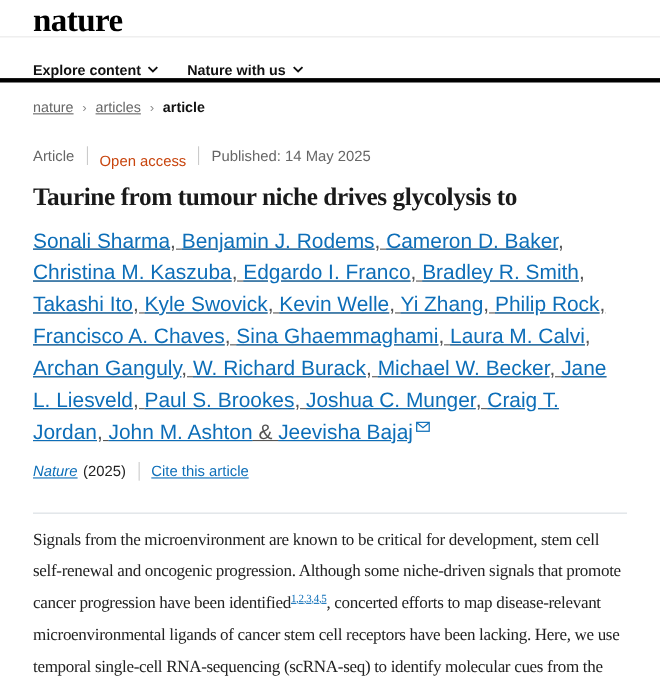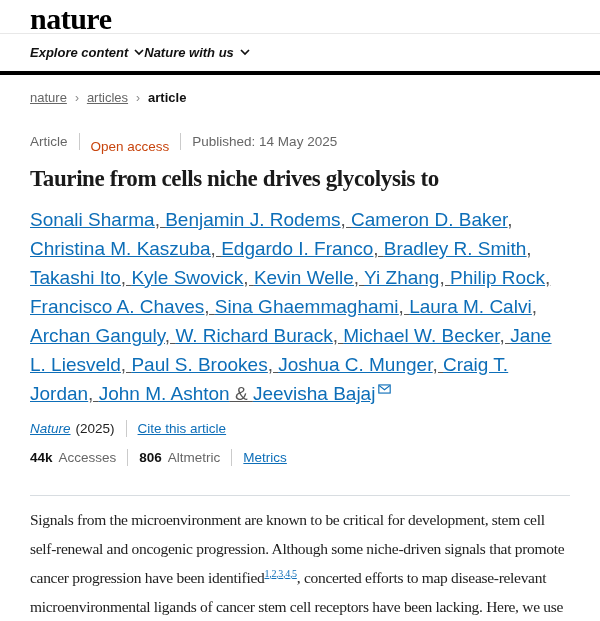--- a/index.html
+++ b/index.html
@@ -22,23 +22,22 @@
   .site-header{
     padding:4px 30px 0 30px;height:34px;
     border-bottom:1px solid var(--header-border);
   }
   .logo{
     font-family:"Liberation Serif","DejaVu Serif",serif;
     font-weight:700;font-size:30px;letter-spacing:-0.5px;
     color:#000;line-height:30px;display:inline-block;cursor:pointer;
   }
   .main-nav{
-    height:41px;padding:0 30px;display:flex;align-items:center;
+    height:41px;padding:0 30px;display:flex;align-items:flex-end;gap:26px;
     border-bottom:4px solid var(--nav-black);
-    font-style:italic;
   }
   .nav-item{
     font-size:13px;font-weight:700;color:#111;text-decoration:none;
     display:inline-flex;align-items:center;gap:6px;cursor:pointer;
   }
   .chevron{display:inline-flex;align-items:center;}
   .content{padding:0 30px;}
   .breadcrumb{
     margin-top:15px;font-size:13px;color:var(--text-gray);
     display:flex;align-items:center;gap:8px;
@@ -131,42 +130,33 @@
     </div>
 
   <div class="article-meta">
     <span>Article</span>
     <span class="vbar"></span>
     <a class="open-access">Open access</a>
     <span class="vbar"></span>
     <span>Published: 14 May 2025</span>
   </div>
 
-  <h1 class="title"><span>Taurine from cells niche drives glycolysis to</span><br></h1>
+  <h1 class="title"><span>Taurine from tumour niche drives glycolysis to</span><br></h1>
 
   <div class="authors"><a class="author-link">Sonali Sharma</a><span>, </span><a class="author-link">Benjamin J. Rodems</a><span>, </span><a class="author-link">Cameron D. Baker</a><span>, </span><a class="author-link">Christina M. Kaszuba</a><span>, </span><a class="author-link">Edgardo I. Franco</a><span>, </span><a class="author-link">Bradley R. Smith</a><span>, </span><a class="author-link">Takashi Ito</a><span>, </span><a class="author-link">Kyle Swovick</a><span>, </span><a class="author-link">Kevin Welle</a><span>, </span><a class="author-link">Yi Zhang</a><span>, </span><a class="author-link">Philip Rock</a><span>, </span><a class="author-link">Francisco A. Chaves</a><span>, </span><a class="author-link">Sina Ghaemmaghami</a><span>, </span><a class="author-link">Laura M. Calvi</a><span>, </span><a class="author-link">Archan Ganguly</a><span>, </span><a class="author-link">W. Richard Burack</a><span>, </span><a class="author-link">Michael W. Becker</a><span>, </span><a class="author-link">Jane L. Liesveld</a><span>, </span><a class="author-link">Paul S. Brookes</a><span>, </span><a class="author-link">Joshua C. Munger</a><span>, </span><a class="author-link">Craig T. Jordan</a><span>, </span><a class="author-link">John M. Ashton</a><span> &amp; </span><a class="author-link">Jeevisha Bajaj</a><span class="env-icon"><svg width="13" height="10" viewBox="0 0 16 12">
           <rect x="1" y="1" width="14" height="10" fill="none" stroke="currentColor" stroke-width="1.4"></rect>
           <path d="M1.5 1.8 L8 7 L14.5 1.8" fill="none" stroke="currentColor" stroke-width="1.4"></path>
         </svg></span></div>
 
   <div class="journal-line">
     <a class="journal-name">Nature</a>
     <span>(2025)</span>
     <span class="vbar"></span>
     <a>Cite this article</a>
   </div>
 
-  <div class="metrics-line">
-    <span class="metric-val">44k</span>
-    <span class="metric-label">Accesses</span>
-    <span class="vbar"></span>
-    <span class="metric-val">806</span>
-    <span class="metric-label">Altmetric</span>
-    <span class="vbar"></span>
-    <a>Metrics</a>
-  </div>
 
   <section class="abstract">
     <div class="divider"></div>
     <p id="abstract-p">Signals from the microenvironment are known to be critical for development, stem cell self-renewal and oncogenic progression. Although some niche-driven signals that promote cancer progression have been identified<sup><a>1</a><span class="cite-comma">,</span><a>2</a><span class="cite-comma">,</span><a>3</a><span class="cite-comma">,</span><a>4</a><span class="cite-comma">,</span><a>5</a></sup>, concerted efforts to map disease-relevant microenvironmental ligands of cancer stem cell receptors have been lacking. Here, we use temporal single-cell RNA-sequencing (scRNA-seq) to identify molecular cues from the bone marrow stromal niche that engage leukaemia stem-enriched cells (LSCs) during oncogenic progression. We integrate these data with our human LSC RNA-seq and in vivo CRISPR screen of LSC dependencies to identify LSC–niche interactions that are essential for</p>
   </section>
 
 </main>
 
 </body></html>

